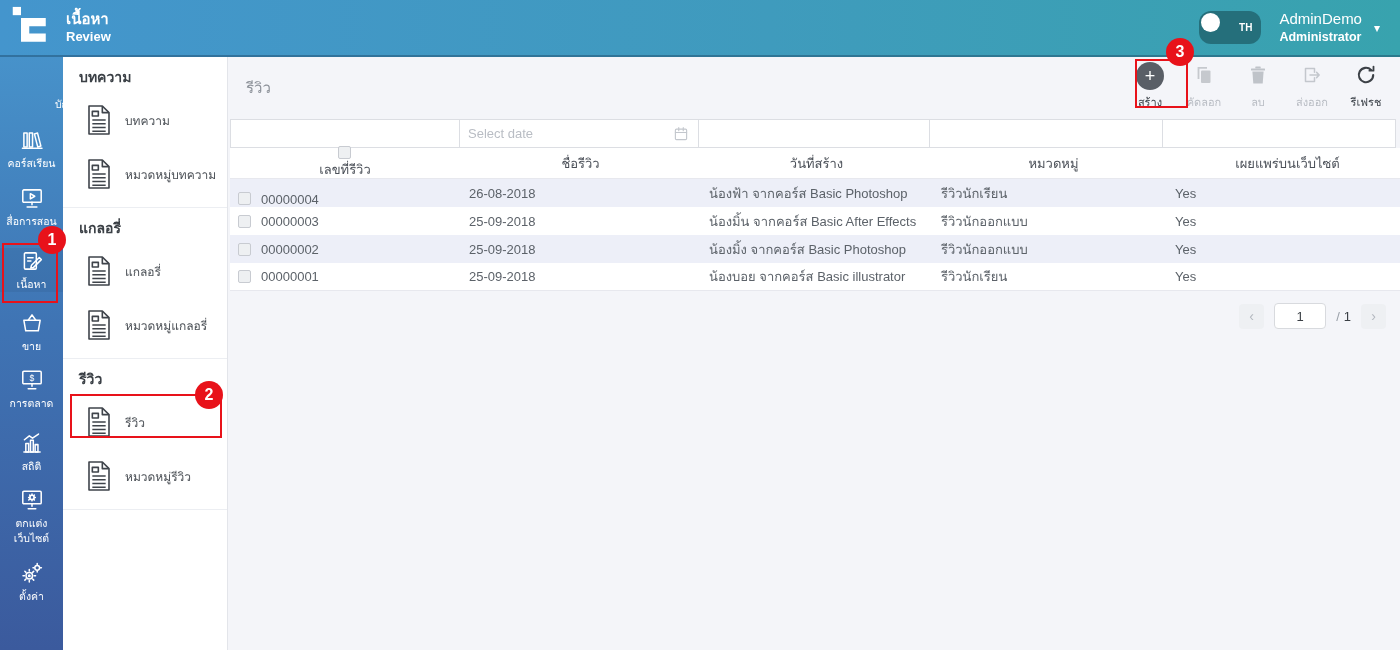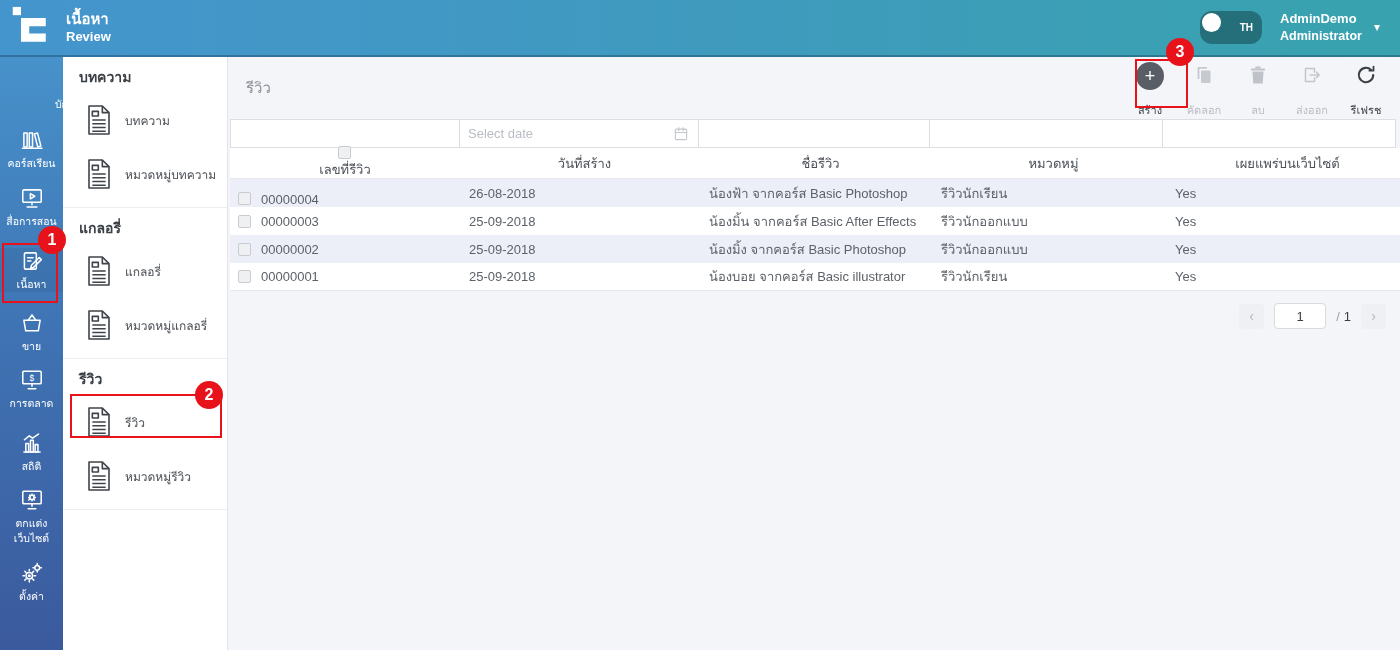--- a/index.html
+++ b/index.html
@@ -19,21 +19,21 @@
   .titles .t1 { font-size:15px; font-weight:bold; }
   .titles .t2 { font-size:13px; font-weight:bold; }
   .top-right { margin-left:auto; display:flex; align-items:center; gap:18px; padding-right:20px; }
   .lang-toggle {
     width:62px; height:33px; border-radius:12px; background:#256f7b;
     display:flex; align-items:center; cursor:pointer; position:relative;
   }
   .lang-toggle .knob { position:absolute; left:2px; top:2px; width:19px; height:19px; border-radius:50%; background:#fff; }
   .lang-toggle .lang { position:absolute; right:9px; font-size:10px; font-weight:bold; color:#fff; }
   .user { line-height:1.35; text-align:left; cursor:pointer; }
-  .user .uname { font-size:13px; font-weight:bold; }
+  .user .uname { font-size:15px; font-weight:normal; }
   .user .urole { font-size:12.5px; font-weight:bold; }
   .caret { font-size:12px; cursor:pointer; margin-left:-6px; }
 
   
   .iconbar {
     position:absolute; top:57px; left:0; width:63px; height:593px;
     background:linear-gradient(180deg,#4792ca 0%,#3f74b4 45%,#3b5a9d 100%);
   }
   .nav-item { position:absolute; left:0; width:63px; text-align:center; color:#fff; cursor:pointer; }
   .nav-item .icon-wrap { width:26px; height:26px; margin:0 auto; }
@@ -54,21 +54,21 @@
   .subnav-item .subnav-label { font-size:12px; color:#4a4f55; margin-left:10px; }
 
   
   .content { position:absolute; top:57px; left:228px; width:1172px; height:593px; background:#f4f5f9; }
   .content-head { position:relative; height:62px; }
   .page-title { position:absolute; left:18px; top:19px; font-size:15px; font-weight:normal; color:#8c9199; }
   .toolbar { position:absolute; right:14px; top:4px; display:flex; gap:14px; }
   .tool-btn { width:40px; display:flex; flex-direction:column; align-items:center; cursor:pointer; background:none; border:none; padding:0; font-family:inherit; }
   .tool-btn .t-icon { width:30px; height:30px; display:flex; align-items:center; justify-content:center; }
   .tool-btn .t-icon svg { width:24px; height:24px; }
-  .tool-btn .t-label { font-size:11px; margin-top:10px; color:#3f454c; white-space:nowrap; }
+  .tool-btn .t-label { font-size:11px; margin-top:2px; color:#3f454c; white-space:nowrap; }
   .tool-btn.disabled .t-label { color:#b9bdc4; }
   .plus-circle { width:28px; height:28px; border-radius:50%; background:#595e66; color:#fff; display:flex; align-items:center; justify-content:center; font-size:18px; line-height:1; }
 
   .table-wrap { margin-left:2px; width:1170px; }
   .flt-row { display:flex; }
   .f-cell {
     height:29px; background:#fff; border:1px solid #dcdee3; margin-right:-1px;
     display:flex; align-items:center; padding:0 8px;
   }
   .f-cell input { border:none; outline:none; width:100%; font-size:13px; color:#555; background:transparent; font-family:inherit; }
@@ -377,25 +377,25 @@
           </div>
           <div class="f-cell c4">
             <input style="">
           </div>
         </div>
         <div class="hdr-row">
           <div class="h-cell c0">
             <span class="cb"></span>
             <span>เลขที่รีวิว</span>
           </div>
+          <div class="h-cell c2">
+            <span>ชื่อรีวิว</span>
+          </div>
           <div class="h-cell c1">
             <span>วันที่สร้าง</span>
-          </div>
-          <div class="h-cell c2">
-            <span>ชื่อรีวิว</span>
           </div>
           <div class="h-cell c3">
             <span>หมวดหมู่</span>
           </div>
           <div class="h-cell c4">
             <span>เผยแพร่บนเว็บไซต์</span>
           </div>
         </div>
         <div class="t-row">
           <div class="b-cell c0" style="display: flex; align-items: flex-start; margin-top: 13px;">

